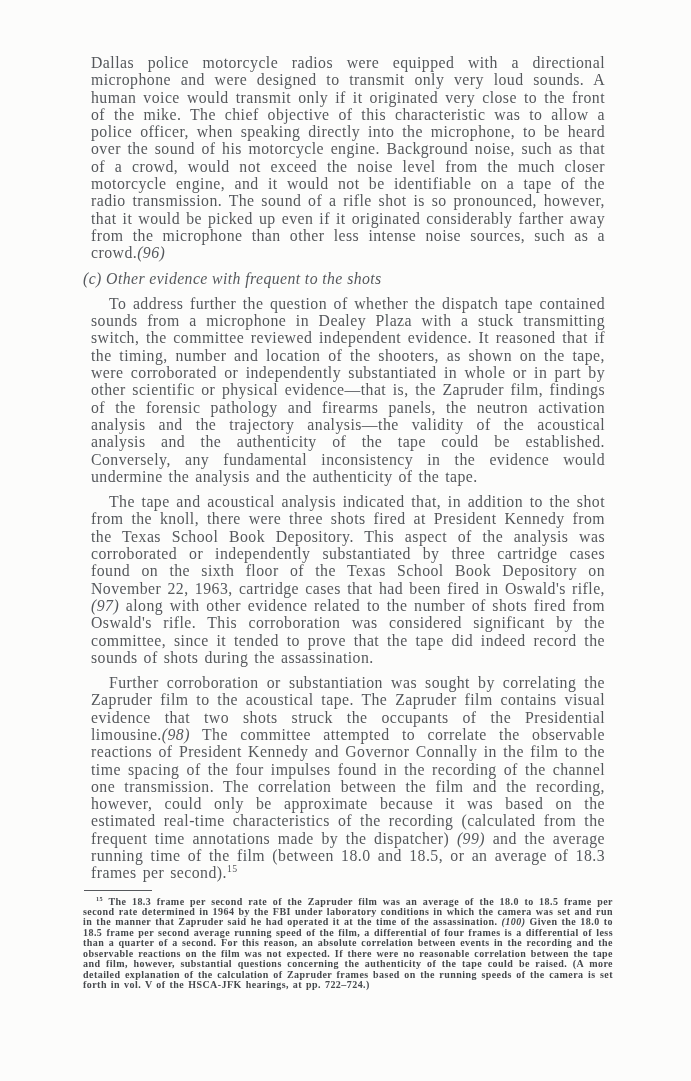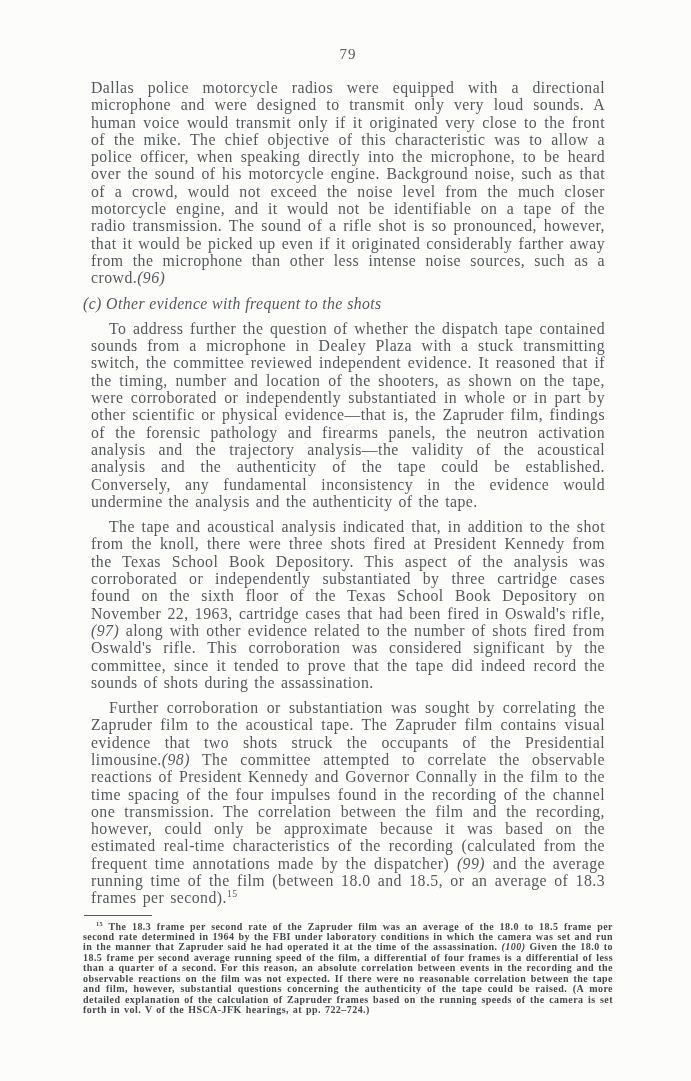--- a/index.html
+++ b/index.html
@@ -66,21 +66,20 @@
     word-spacing:1px;
     text-align:justify;
     text-indent:13px;
     color:var(--ink-dark);
   }
 </style>
 </head>
 <body>
 
 <div class="page">
-  <div class="page-number">79</div>
 
   <div class="body-column">
       <p class="paragraph"><span>Dallas police motorcycle radios were equipped with a directional microphone and were designed to transmit only very loud sounds. A human voice would transmit only if it originated very close to the front of the mike. The chief objective of this characteristic was to allow a police officer, when speaking directly into the microphone, to be heard over the sound of his motorcycle engine. Background noise, such as that of a crowd, would not exceed the noise level from the much closer motorcycle engine, and it would not be identifiable on a tape of the radio transmission. The sound of a rifle shot is so pronounced, however, that it would be picked up even if it originated considerably farther away from the microphone than other less intense noise sources, such as a crowd.</span><span class="cite">(96)</span></p>
       <h2 class="heading"><span>(c) Other evidence with frequent to the shots</span></h2>
       <p class="paragraph indent"><span>To address further the question of whether the dispatch tape contained sounds from a microphone in Dealey Plaza with a stuck transmitting switch, the committee reviewed independent evidence. It reasoned that if the timing, number and location of the shooters, as shown on the tape, were corroborated or independently substantiated in whole or in part by other scientific or physical evidence—that is, the Zapruder film, findings of the forensic pathology and firearms panels, the neutron activation analysis and the trajectory analysis—the validity of the acoustical analysis and the authenticity of the tape could be established. Conversely, any fundamental inconsistency in the evidence would undermine the analysis and the authenticity of the tape.</span></p>
       <p class="paragraph indent"><span>The tape and acoustical analysis indicated that, in addition to the shot from the knoll, there were three shots fired at President Kennedy from the Texas School Book Depository. This aspect of the analysis was corroborated or independently substantiated by three cartridge cases found on the sixth floor of the Texas School Book Depository on November 22, 1963, cartridge cases that had been fired in Oswald's rifle,</span><span class="cite">(97)</span><span> along with other evidence related to the number of shots fired from Oswald's rifle. This corroboration was considered significant by the committee, since it tended to prove that the tape did indeed record the sounds of shots during the assassination.</span></p>
       <p class="paragraph indent"><span>Further corroboration or substantiation was sought by correlating the Zapruder film to the acoustical tape. The Zapruder film contains visual evidence that two shots struck the occupants of the Presidential limousine.</span><span class="cite">(98)</span><span> The committee attempted to correlate the observable reactions of President Kennedy and Governor Connally in the film to the time spacing of the four impulses found in the recording of the channel one transmission. The correlation between the film and the recording, however, could only be approximate because it was based on the estimated real-time characteristics of the recording (calculated from the frequent time annotations made by the dispatcher) </span><span class="cite">(99)</span><span> and the average running time of the film (between 18.0 and 18.5, or an average of 18.3 frames per second).</span><sup>15</sup></p>
     </div>
 
   <hr class="footnote-rule">

